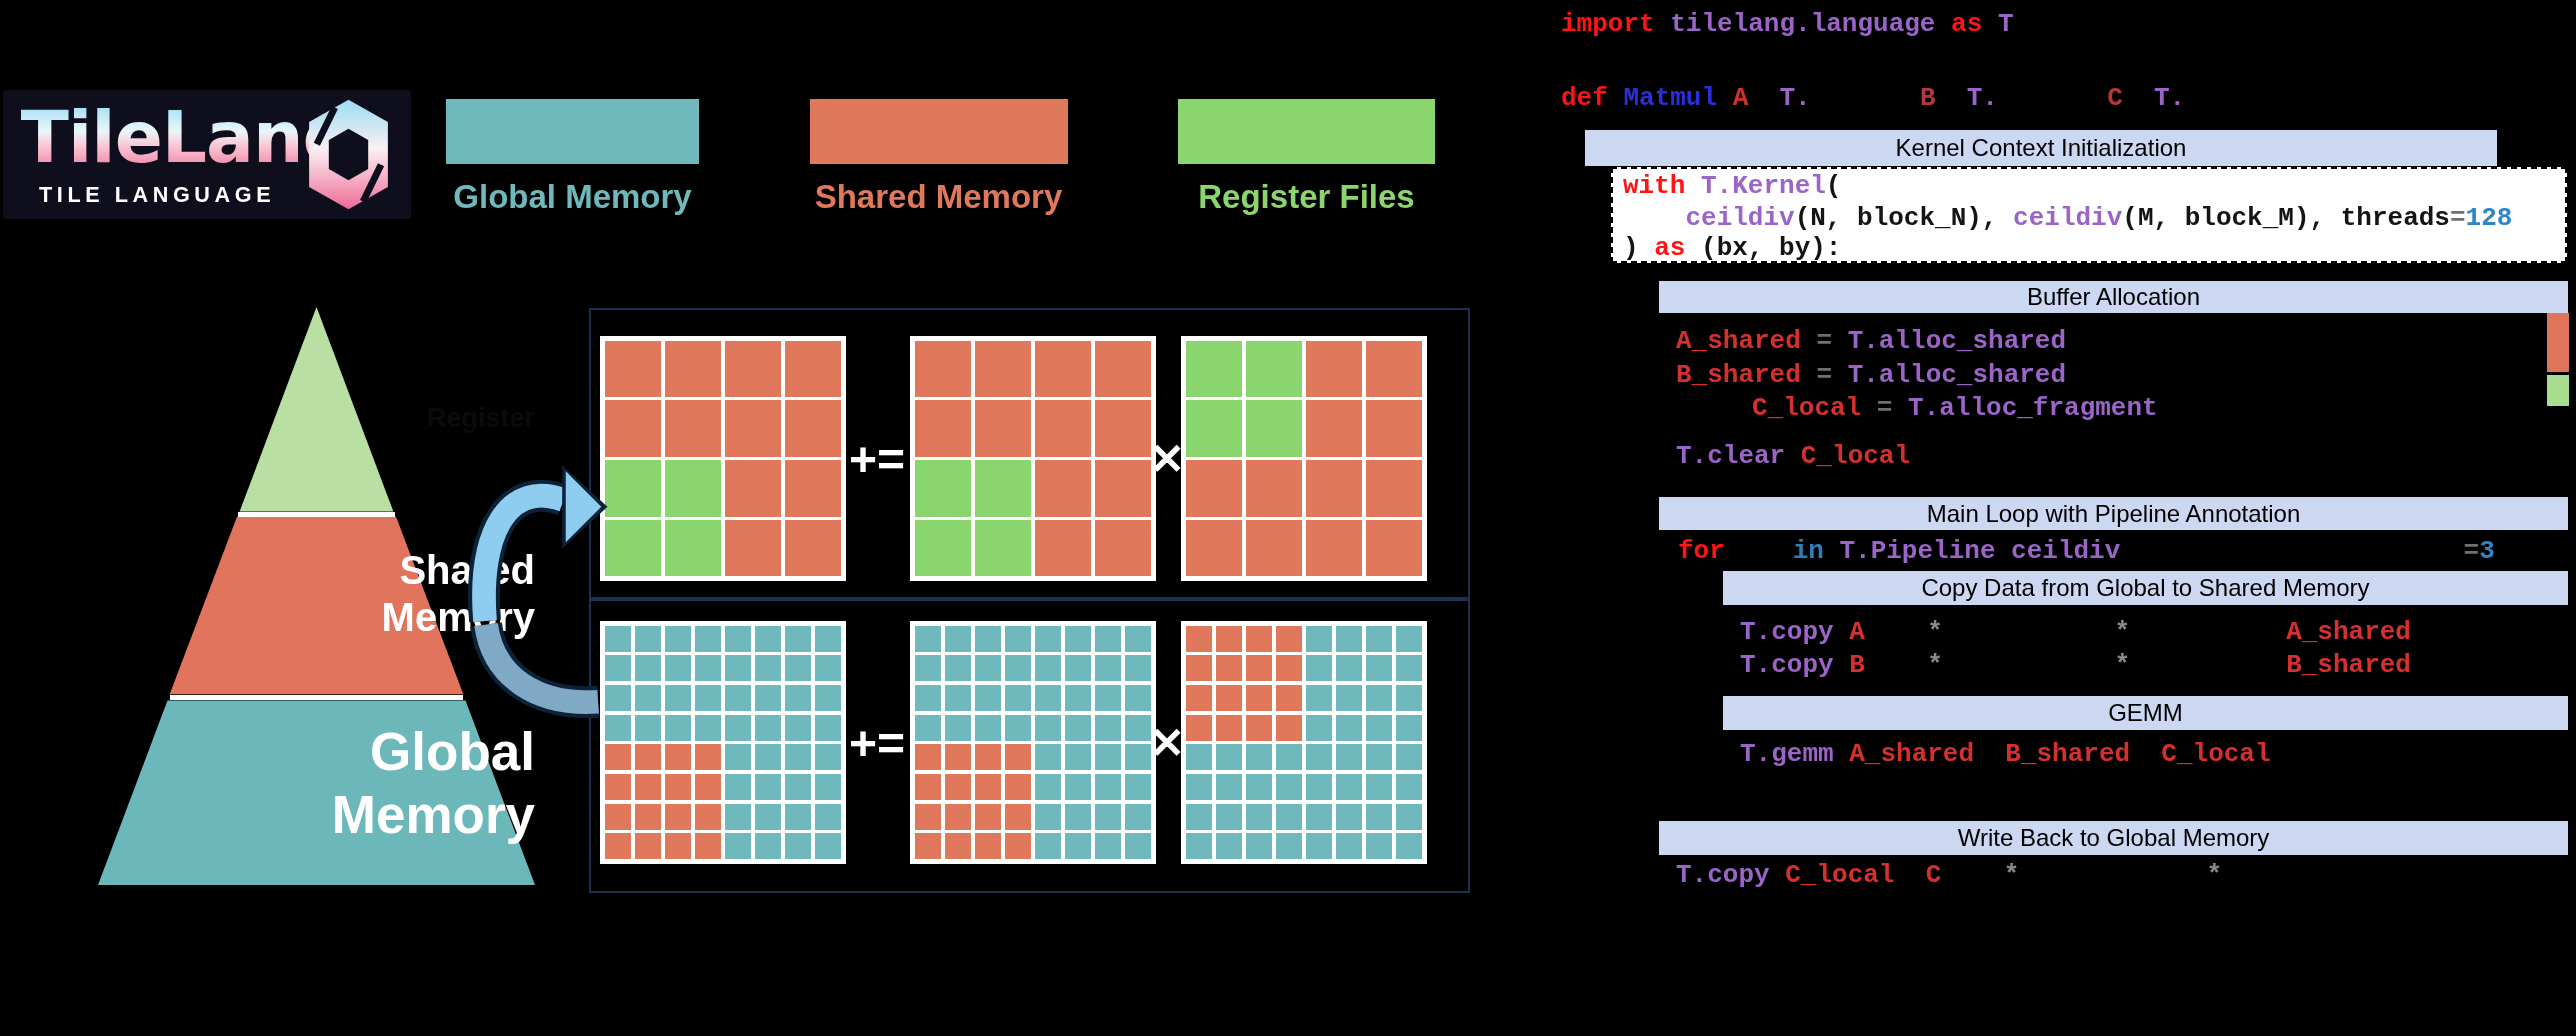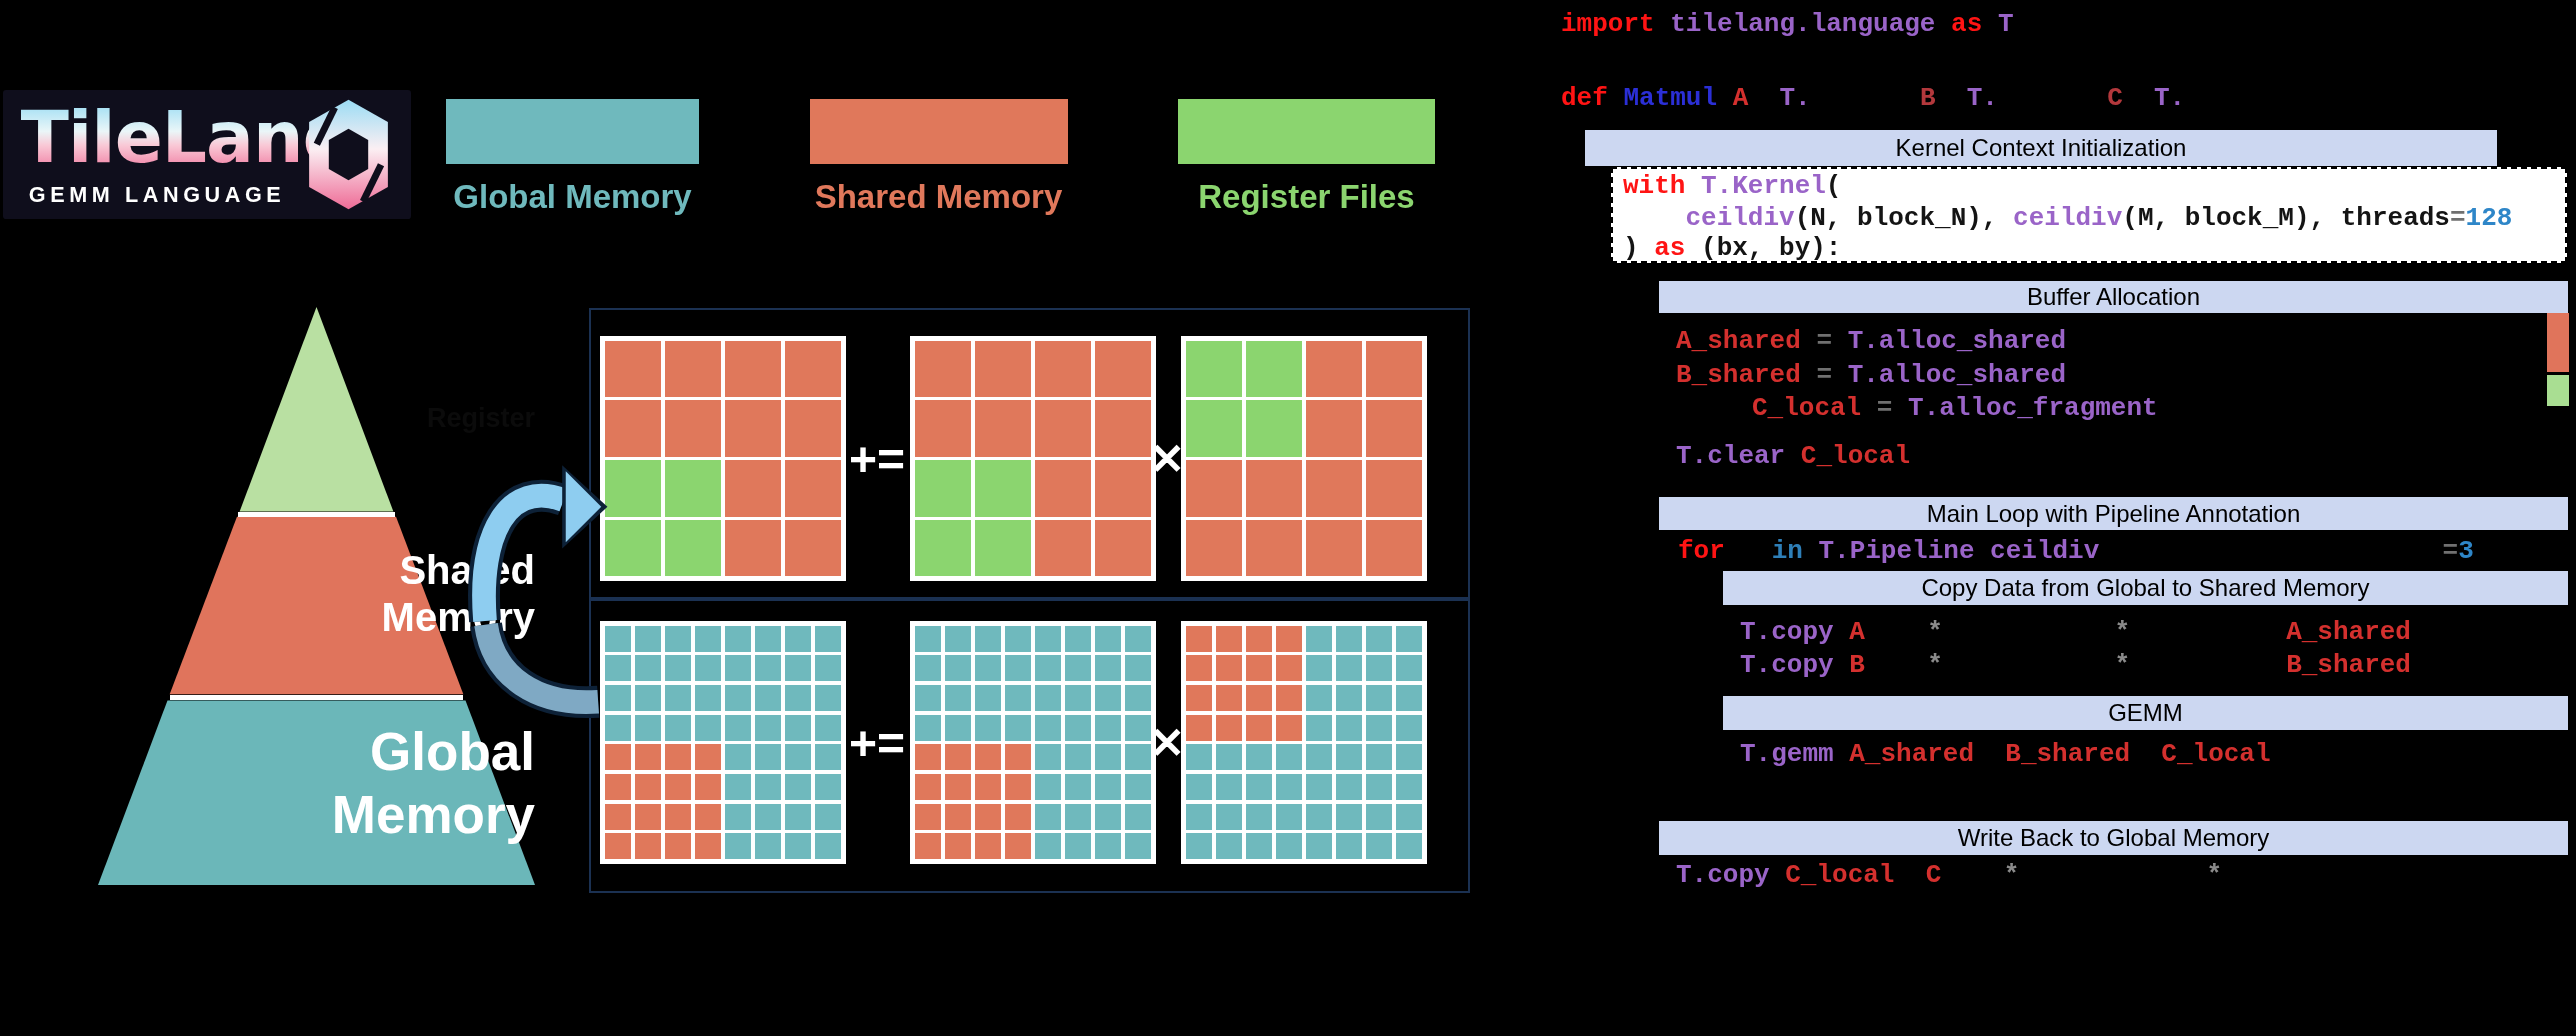--- a/index.html
+++ b/index.html
@@ -41,30 +41,30 @@
   
   .section-bar{position:absolute;background:#CCD7F1;display:flex;align-items:center;
                justify-content:center;color:#000;
                font:500 24px "Liberation Sans",sans-serif;}
   #kernel-box{position:absolute;left:1611px;top:167px;width:956px;height:96px;
               background:#FFFFFF;border:2.6px dashed #000;box-sizing:border-box;}
   .code-line{position:absolute;font:700 26px/33px "Liberation Mono","DejaVu Sans Mono",monospace;
              white-space:pre;z-index:6;text-align:center;}
   .tok-kw{color:#FF1414;} .tok-red{color:#D4302E;} .tok-darkred{color:#B3383C;}
   .tok-blue{color:#2B2FD6;} .tok-purple{color:#9A64C8;} .tok-num{color:#2E86C8;}
-  .tok-in{color:#2E7FB8;} .tok-eq{color:#707070;} .tok-ast{color:#8A8A8A;}
+  .tok-in{color:#2E7FB8;margin-left:21px;} .tok-eq{color:#707070;} .tok-ast{color:#8A8A8A;}
   .tok-ink{color:#141414;} .tok-sp{color:transparent;}
   .alloc-bar{position:absolute;}
 </style>
 </head>
 <body>
 
 <div id="logo-box">
   <div id="logo-title">TileLang</div>
-  <div id="logo-sub">GEMM LANGUAGE</div>
+  <div id="logo-sub">TILE LANGUAGE</div>
   <svg id="logo-icon" width="87" height="113" viewBox="0 0 100 132">
     <defs>
       <linearGradient id="lg-cube" x1="0" y1="0" x2="0" y2="1">
         <stop offset="0" stop-color="#9BDCF4"></stop>
         <stop offset="0.45" stop-color="#FBEFF3"></stop>
         <stop offset="1" stop-color="#EE6B96"></stop>
       </linearGradient>
     </defs>
     <polygon points="50,2 96,28 96,104 50,130 4,104 4,28" fill="url(#lg-cube)"></polygon>
     <polygon points="50,36 73,49 73,83 50,96 27,83 27,49" fill="#0F0E1C"></polygon>

